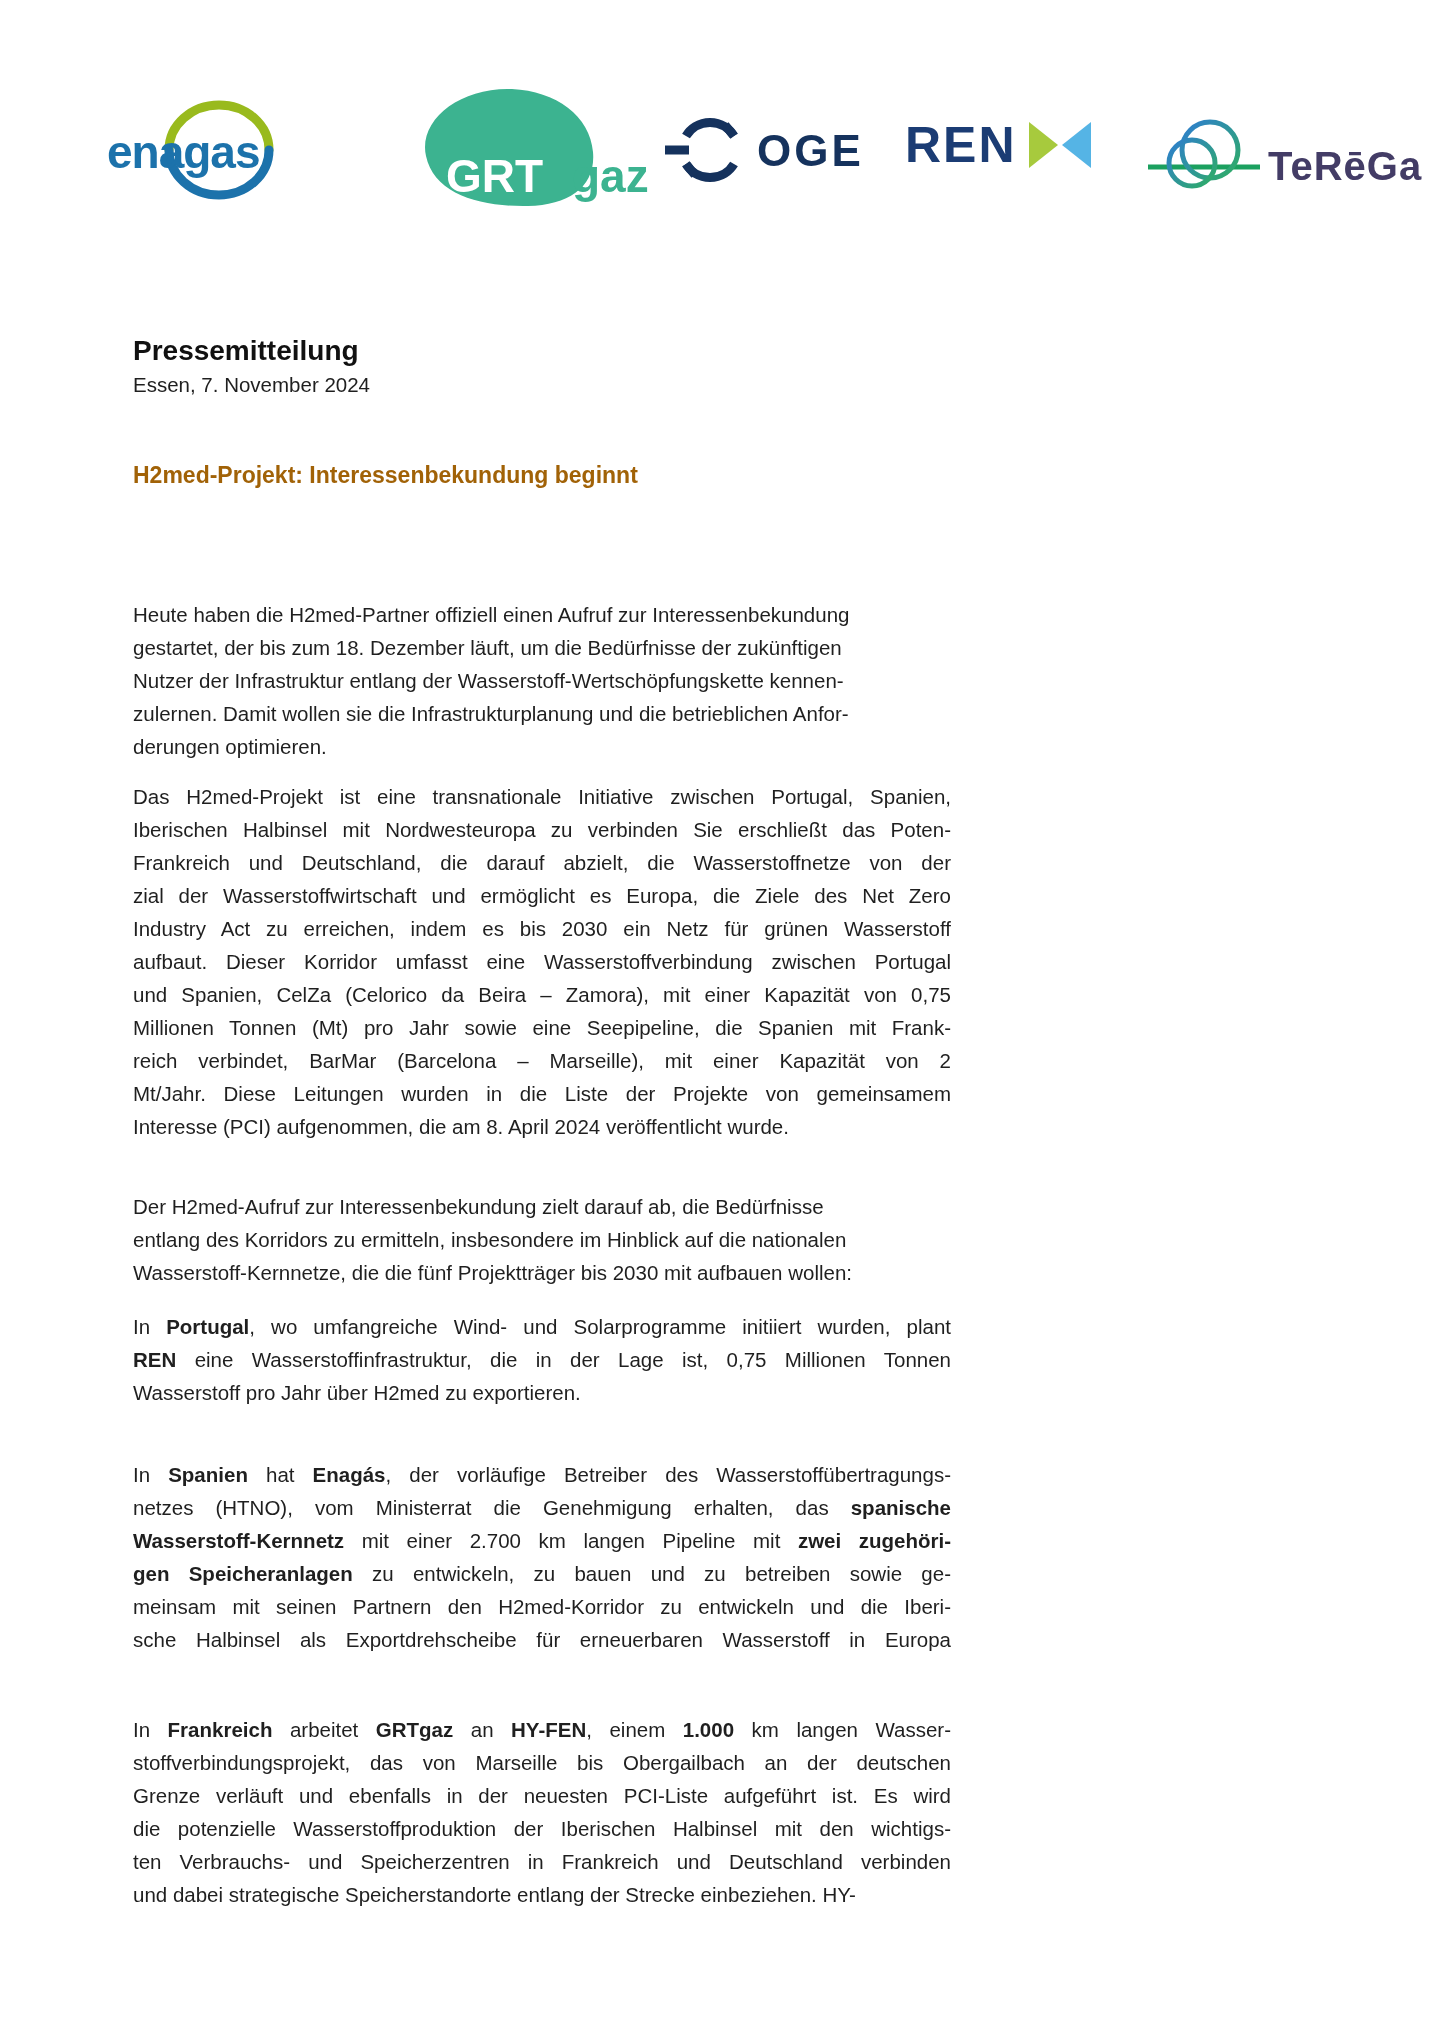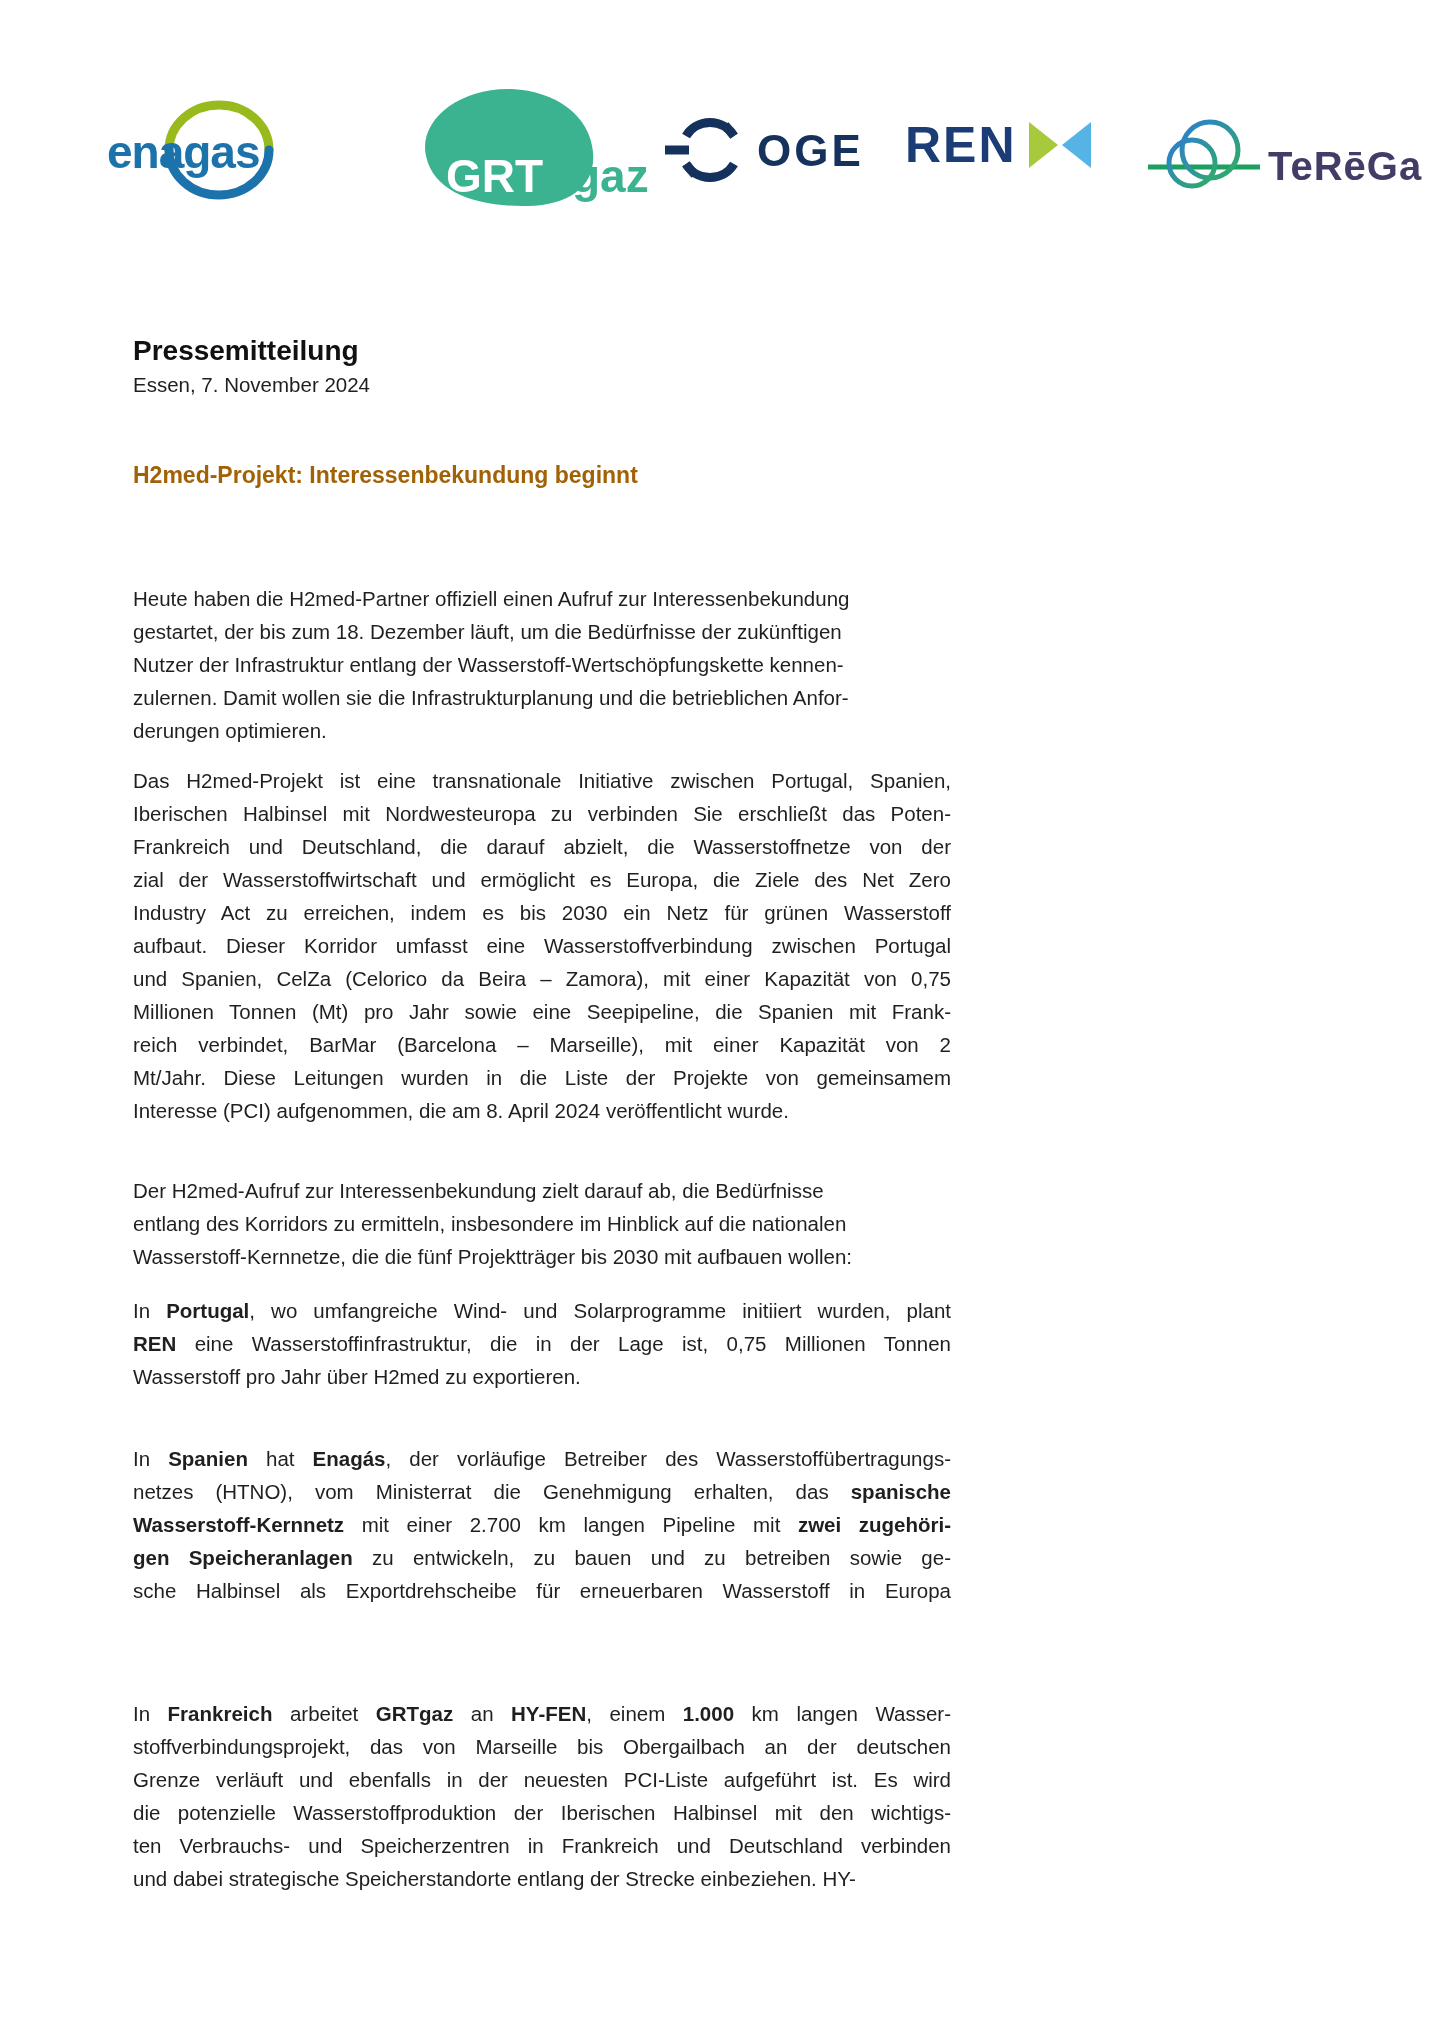--- a/index.html
+++ b/index.html
@@ -29,21 +29,21 @@
     font-size:28px;font-weight:bold;color:#111;line-height:30px;
   }
   .dateline{
     position:absolute;left:133px;top:371px;width:817px;
     font-size:20.5px;line-height:28px;color:#1f1f1f;
   }
   .title{
     position:absolute;left:133px;top:460px;width:900px;margin:0;
     font-size:23px;font-weight:bold;color:#a16207;line-height:30px;
   }
-  .para-wrap{position:absolute;left:133px;width:818px;}
+  .para-wrap{position:absolute;left:133px;width:818px;margin-top:16px;}
   #p1{top:582px;}
   #p2{top:764px;}
   #p3{top:1174px;}
   #p4{top:1294px;}
   #p5{top:1442px;}
   #p6{top:1697px;}
   .para{font-size:20.5px;color:#1f1f1f;}
   .line{
     height:33px;line-height:33px;white-space:nowrap;overflow:visible;
     text-align:left;
@@ -155,20 +155,21 @@
         <div class="line"><b>REN</b><span> eine Wasserstoffinfrastruktur, die in der Lage ist, 0,75 Millionen Tonnen</span></div>
         <div class="line last"><span>Wasserstoff pro Jahr über H2med zu exportieren.</span></div>
       </div>
     </div>
   <div class="para-wrap" id="p5">
       <div class="para just">
         <div class="line"><span>In </span><b>Spanien</b><span> hat </span><b>Enagás</b><span>, der vorläufige Betreiber des Wasserstoffübertragungs-</span></div>
         <div class="line"><span>netzes (HTNO), vom Ministerrat die Genehmigung erhalten, das </span><b>spanische</b></div>
         <div class="line"><b>Wasserstoff-Kernnetz</b><span> mit einer 2.700 km langen Pipeline mit </span><b>zwei zugehöri-</b></div>
         <div class="line"><b>gen Speicheranlagen</b><span> zu entwickeln, zu bauen und zu betreiben sowie ge-</span></div>
+        <div class="line"><span>meinsam mit seinen Partnern den H2med-Korridor zu entwickeln und die Iberi-</span></div>
         <div class="line"><span>sche Halbinsel als Exportdrehscheibe für erneuerbaren Wasserstoff in Europa</span></div>
       </div>
     </div>
   <div class="para-wrap" id="p6">
       <div class="para just">
         <div class="line"><span>In </span><b>Frankreich</b><span> arbeitet </span><b>GRTgaz</b><span> an </span><b>HY-FEN</b><span>, einem </span><b>1.000</b><span> km langen Wasser-</span></div>
         <div class="line"><span>stoffverbindungsprojekt, das von Marseille bis Obergailbach an der deutschen</span></div>
         <div class="line"><span>Grenze verläuft und ebenfalls in der neuesten PCI-Liste aufgeführt ist. Es wird</span></div>
         <div class="line"><span>die potenzielle Wasserstoffproduktion der Iberischen Halbinsel mit den wichtigs-</span></div>
         <div class="line"><span>ten Verbrauchs- und Speicherzentren in Frankreich und Deutschland verbinden</span></div>

